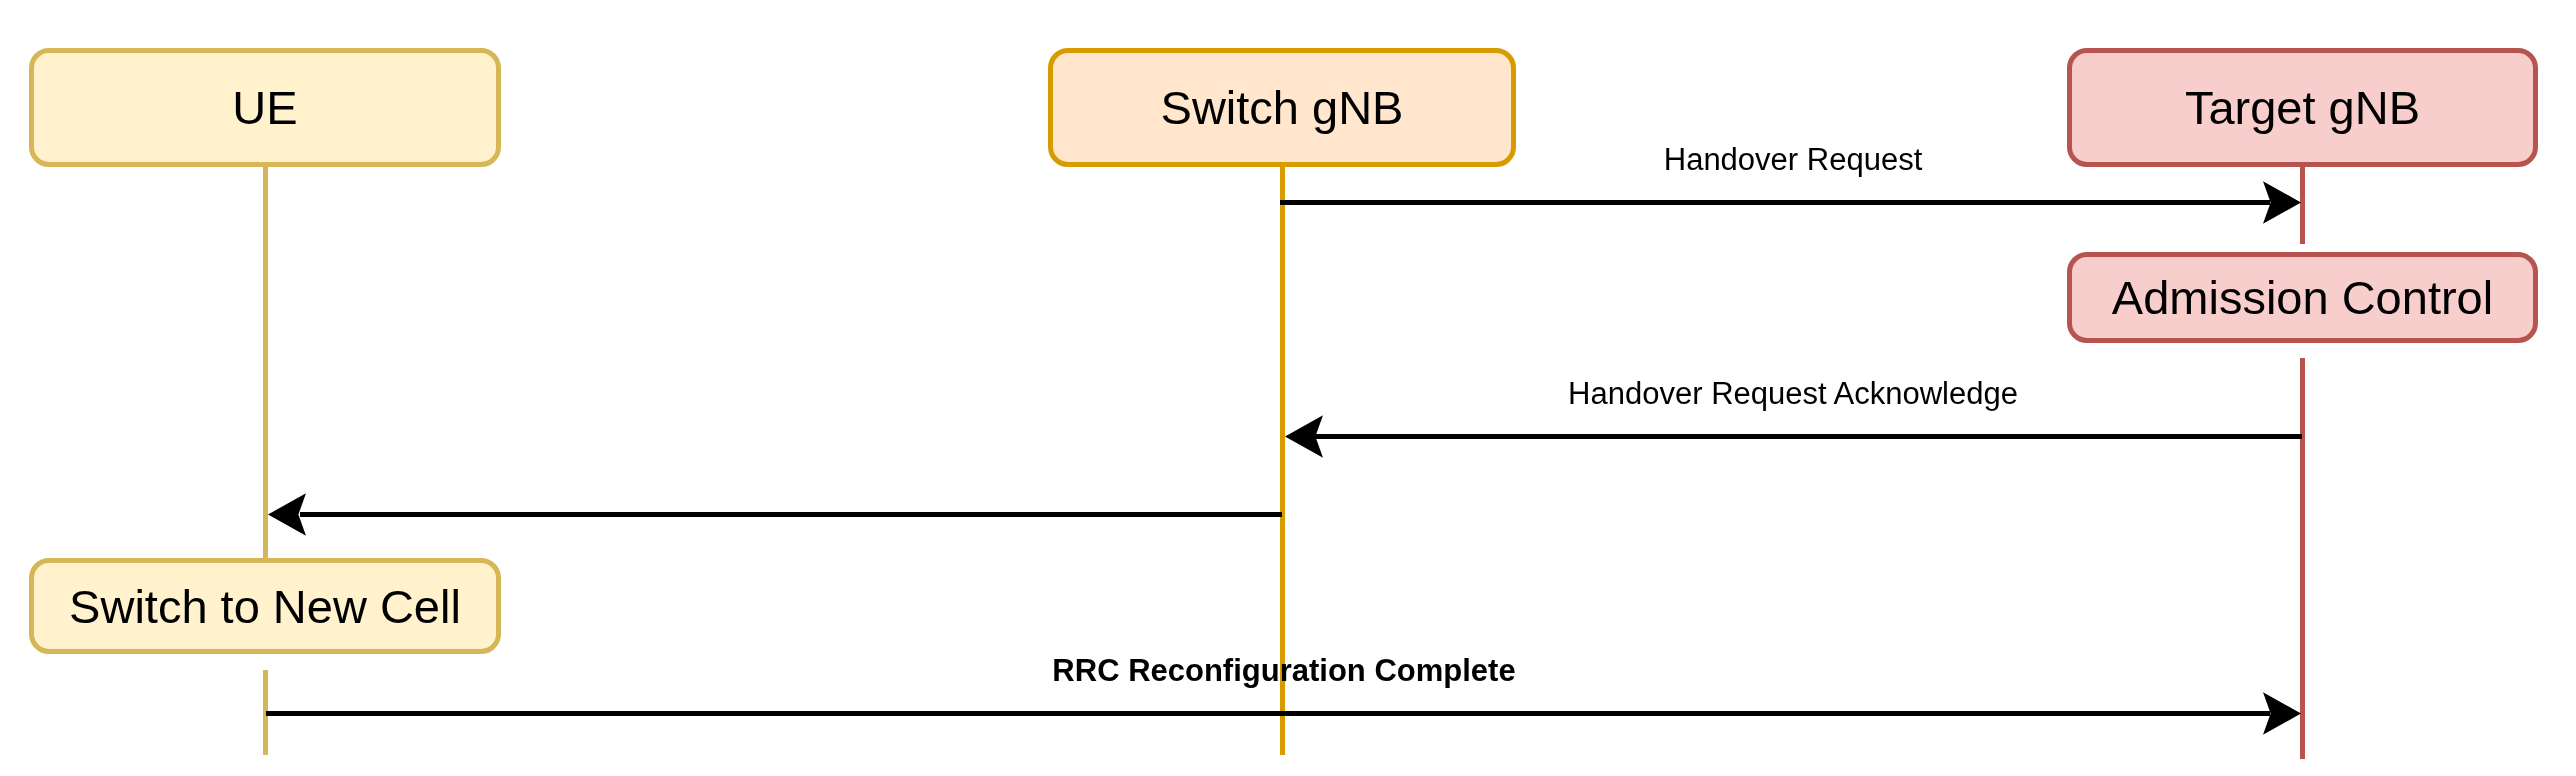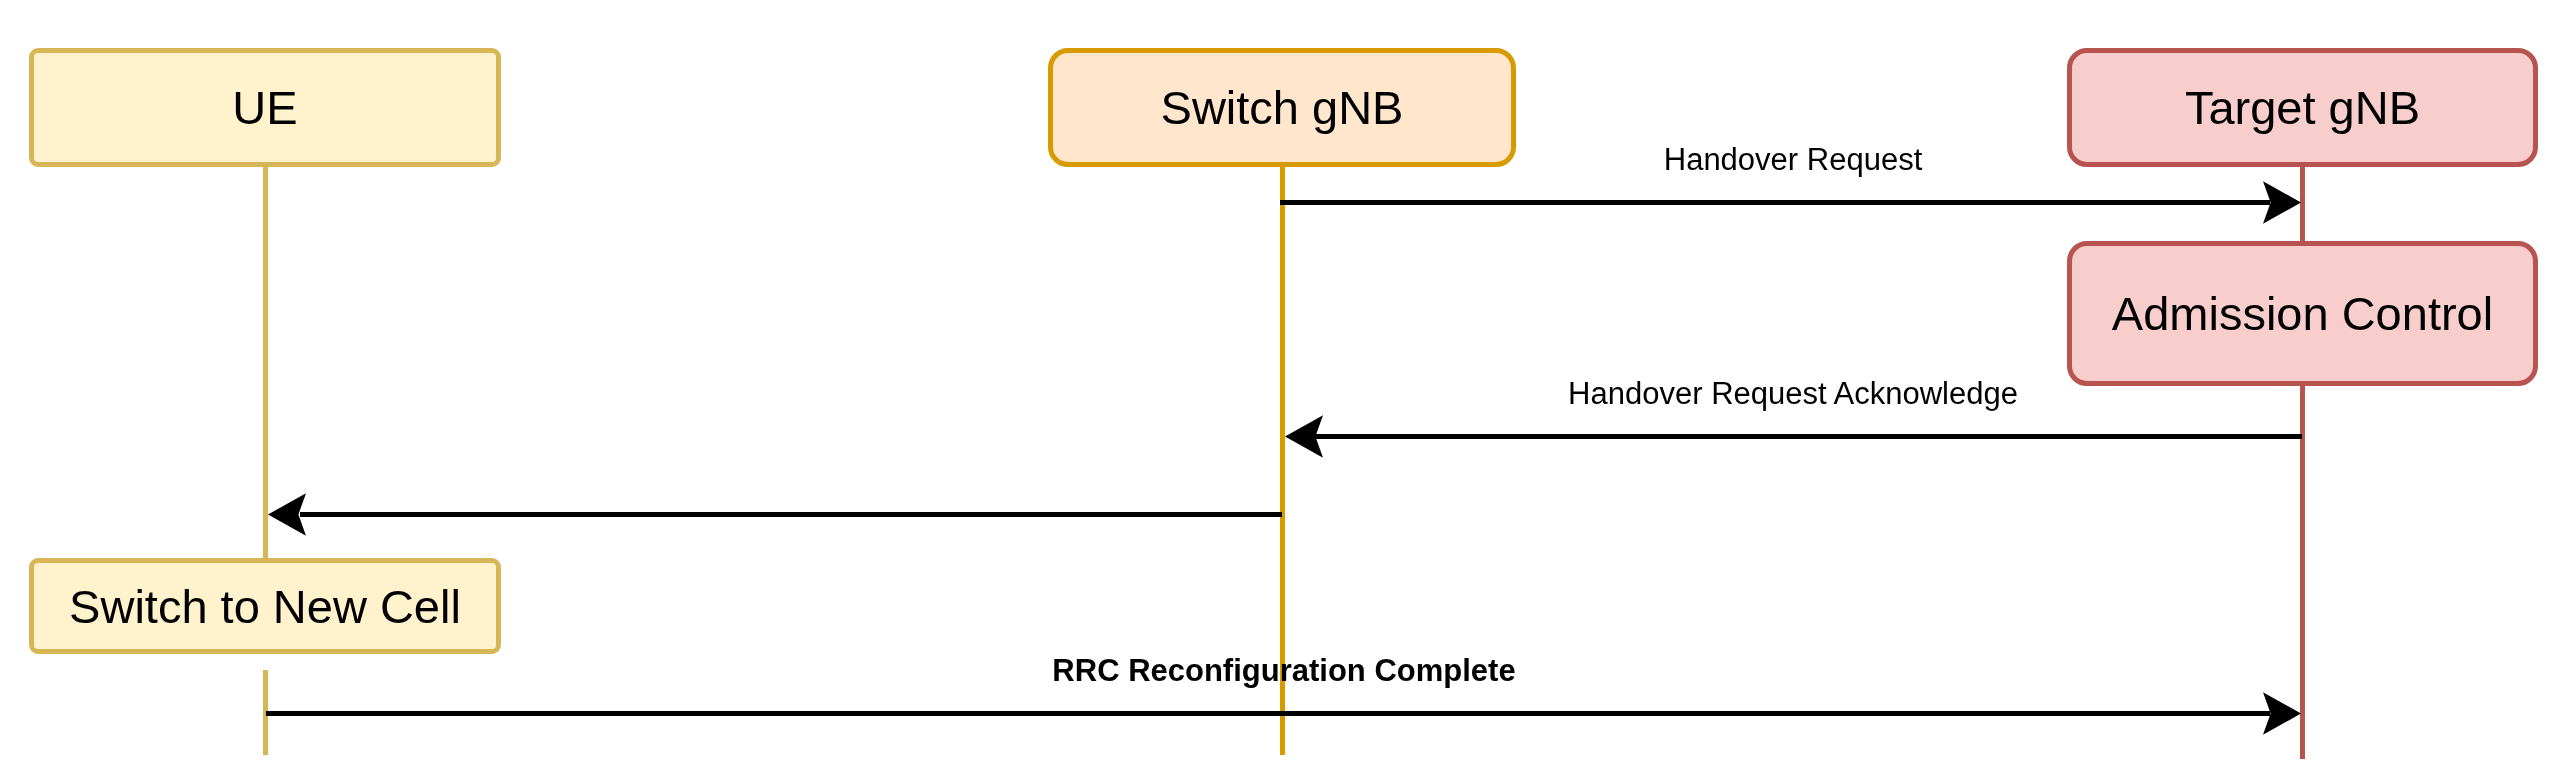--- a/index.html
+++ b/index.html
@@ -23,28 +23,28 @@
     box-sizing: border-box;
     border: 5.3px solid #000;
     border-radius: 20px;
     display: flex;
     align-items: center;
     justify-content: center;
     font-size: 47px;
     line-height: 1;
     white-space: nowrap;
   }
-  .box-yellow { background: var(--ue-fill, #FFF2CC);     border-color: var(--ue-stroke, #D6B656); border-radius: 9px; }
+  .box-yellow { background: var(--ue-fill, #FFF2CC);     border-color: var(--ue-stroke, #D6B656); }
   .box-orange { background: var(--source-fill, #FFE6CC); border-color: var(--source-stroke, #D79B00); }
   .box-red    { background: var(--target-fill, #F8CECC); border-color: var(--target-stroke, #B85450); }
 
   .actor-ue        { left: 29px;   top: 48px;  width: 472px; height: 119px; }
   .actor-source    { left: 1048px; top: 48px;  width: 468px; height: 119px; }
   .actor-target    { left: 2067px; top: 48px;  width: 471px; height: 119px; }
-  .note-admission  { left: 2067px; top: 241px; width: 471px; height: 145px; }
+  .note-admission  { left: 2067px; top: 252px; width: 471px; height: 91px; }
   .note-switch     { left: 29px;   top: 558px; width: 472px; height: 96px; }
 
   
   .lifeline {
     position: absolute;
     width: 5.3px;
   }
   .ll-yellow { background: var(--ue-stroke, #D6B656); }
   .ll-orange { background: var(--source-stroke, #D79B00); }
   .ll-red    { background: var(--target-stroke, #B85450); }

